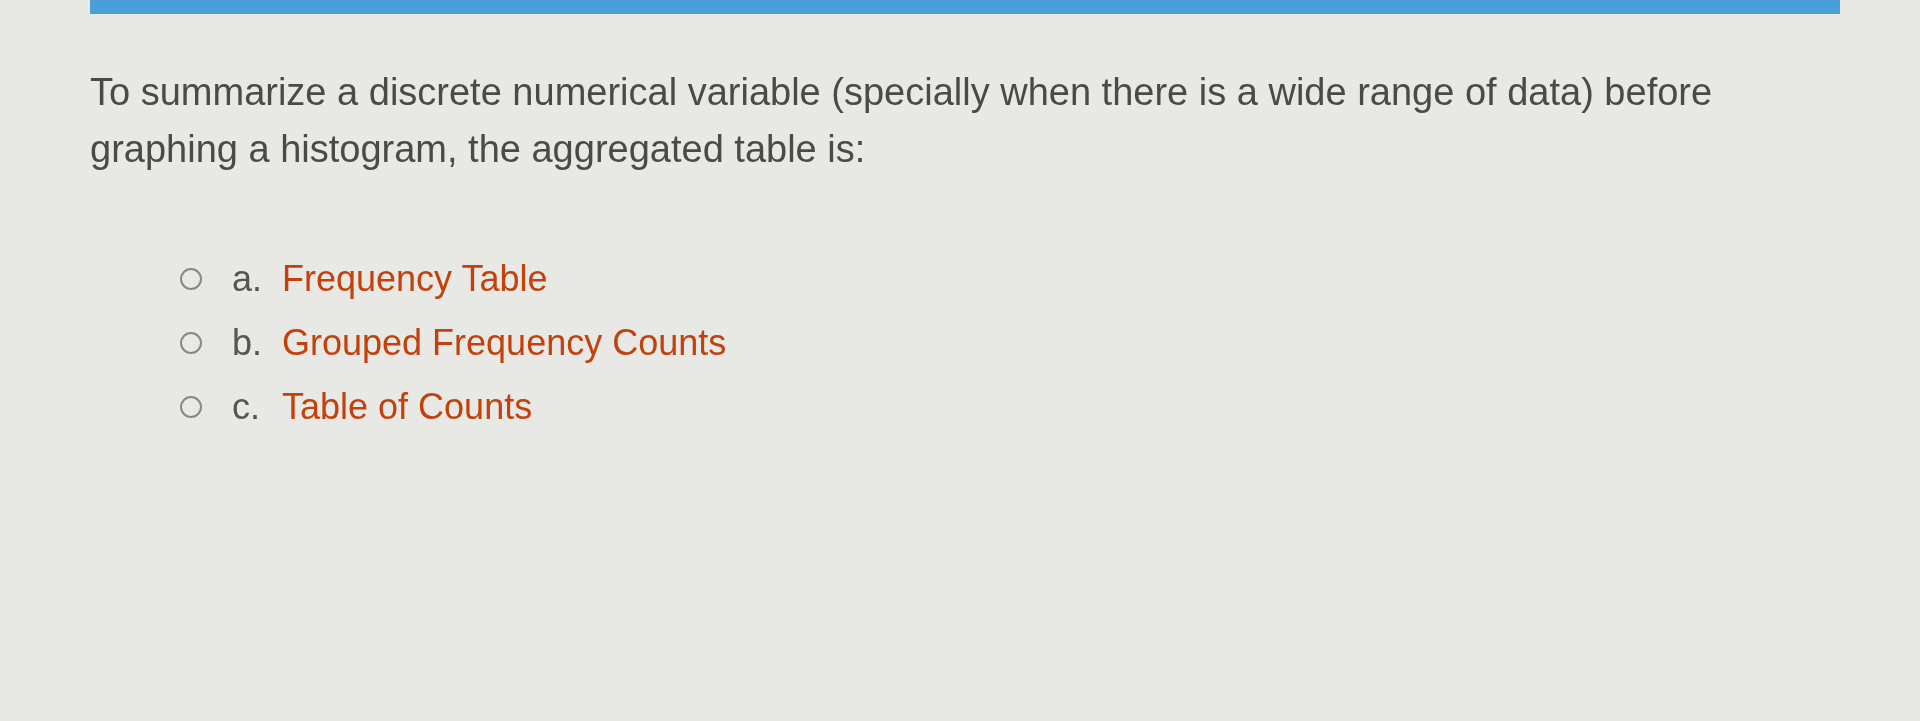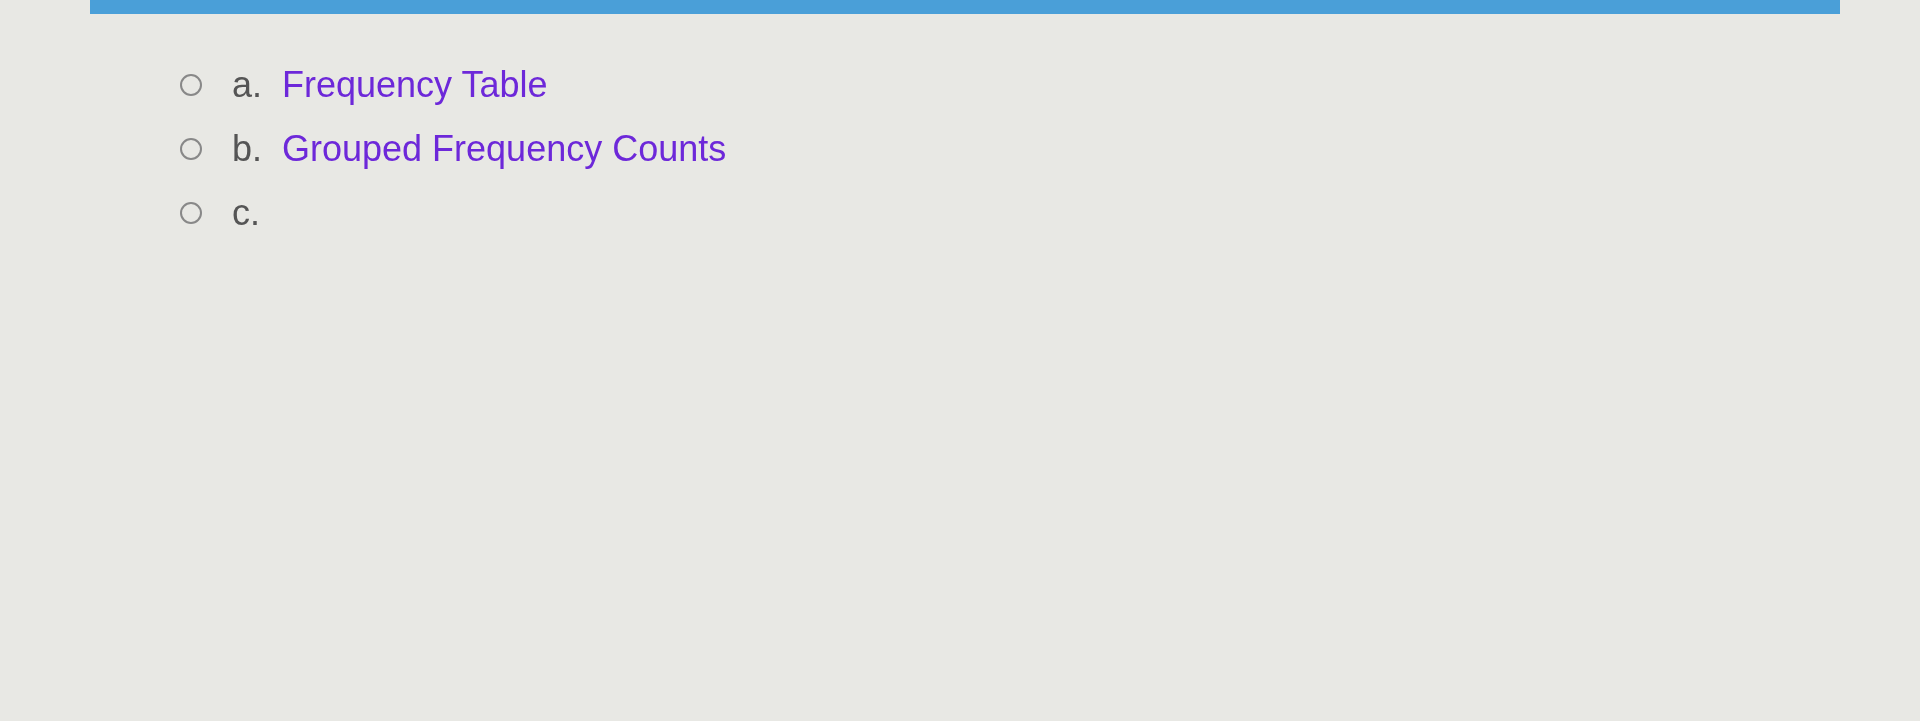--- a/index.html
+++ b/index.html
@@ -50,40 +50,42 @@
       cursor: pointer;
     }
     .option-letter {
       font-size: 36px;
       color: #555;
       font-weight: 300;
       width: 50px;
     }
     .option-text {
       font-size: 36px;
-      color: #6d28d9;
+      color: #c2410c;
       font-weight: 300;
     }
   </style>
 </head>
 <body>
 
 <div class="container">
   <div class="top-bar"></div>
 
+  <div class="question-text">To summarize a discrete numerical variable (specially when there is a wide range of data) before graphing a histogram, the aggregated table is:</div>
 
   <div class="options">
     <div class="option-row">
       <div class="radio"></div>
       <span class="option-letter">a.</span>
       <span class="option-text">Frequency Table</span>
     </div>
     <div class="option-row">
       <div class="radio"></div>
       <span class="option-letter">b.</span>
       <span class="option-text">Grouped Frequency Counts</span>
     </div>
     <div class="option-row">
       <div class="radio"></div>
       <span class="option-letter">c.</span>
+      <span class="option-text">Table of Counts</span>
     </div>
   </div>
 </div>
 
 </body></html>

